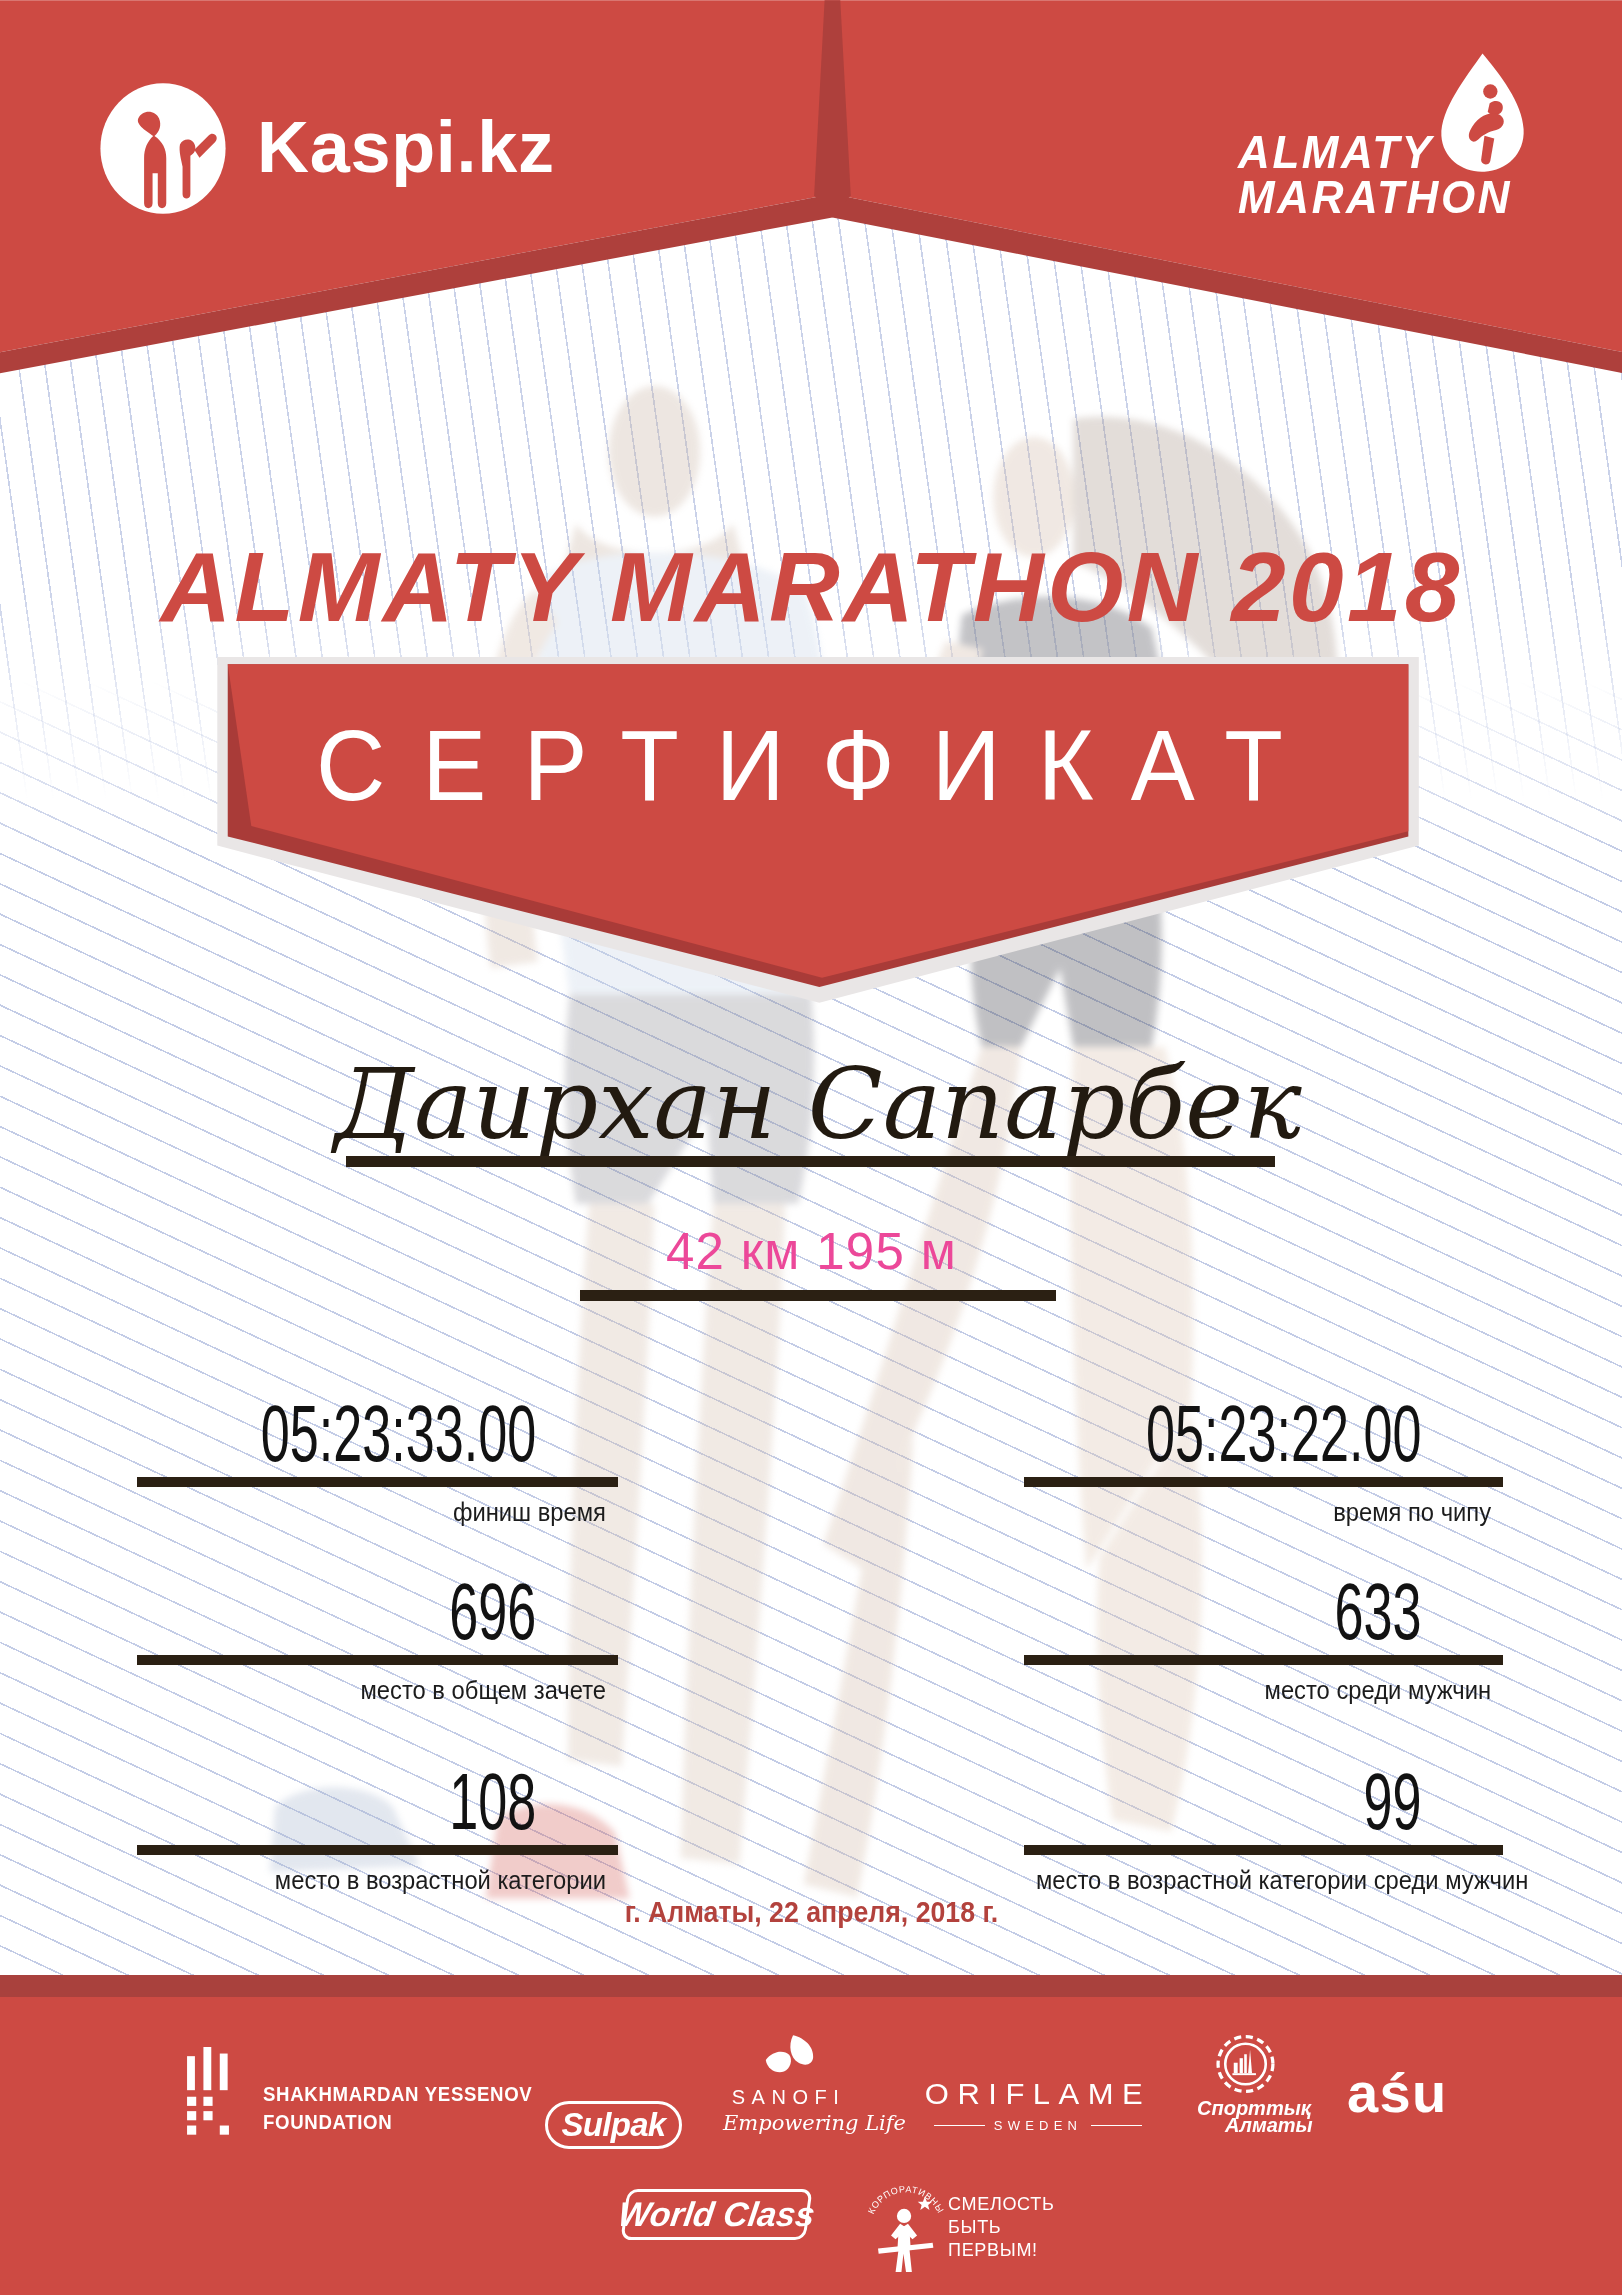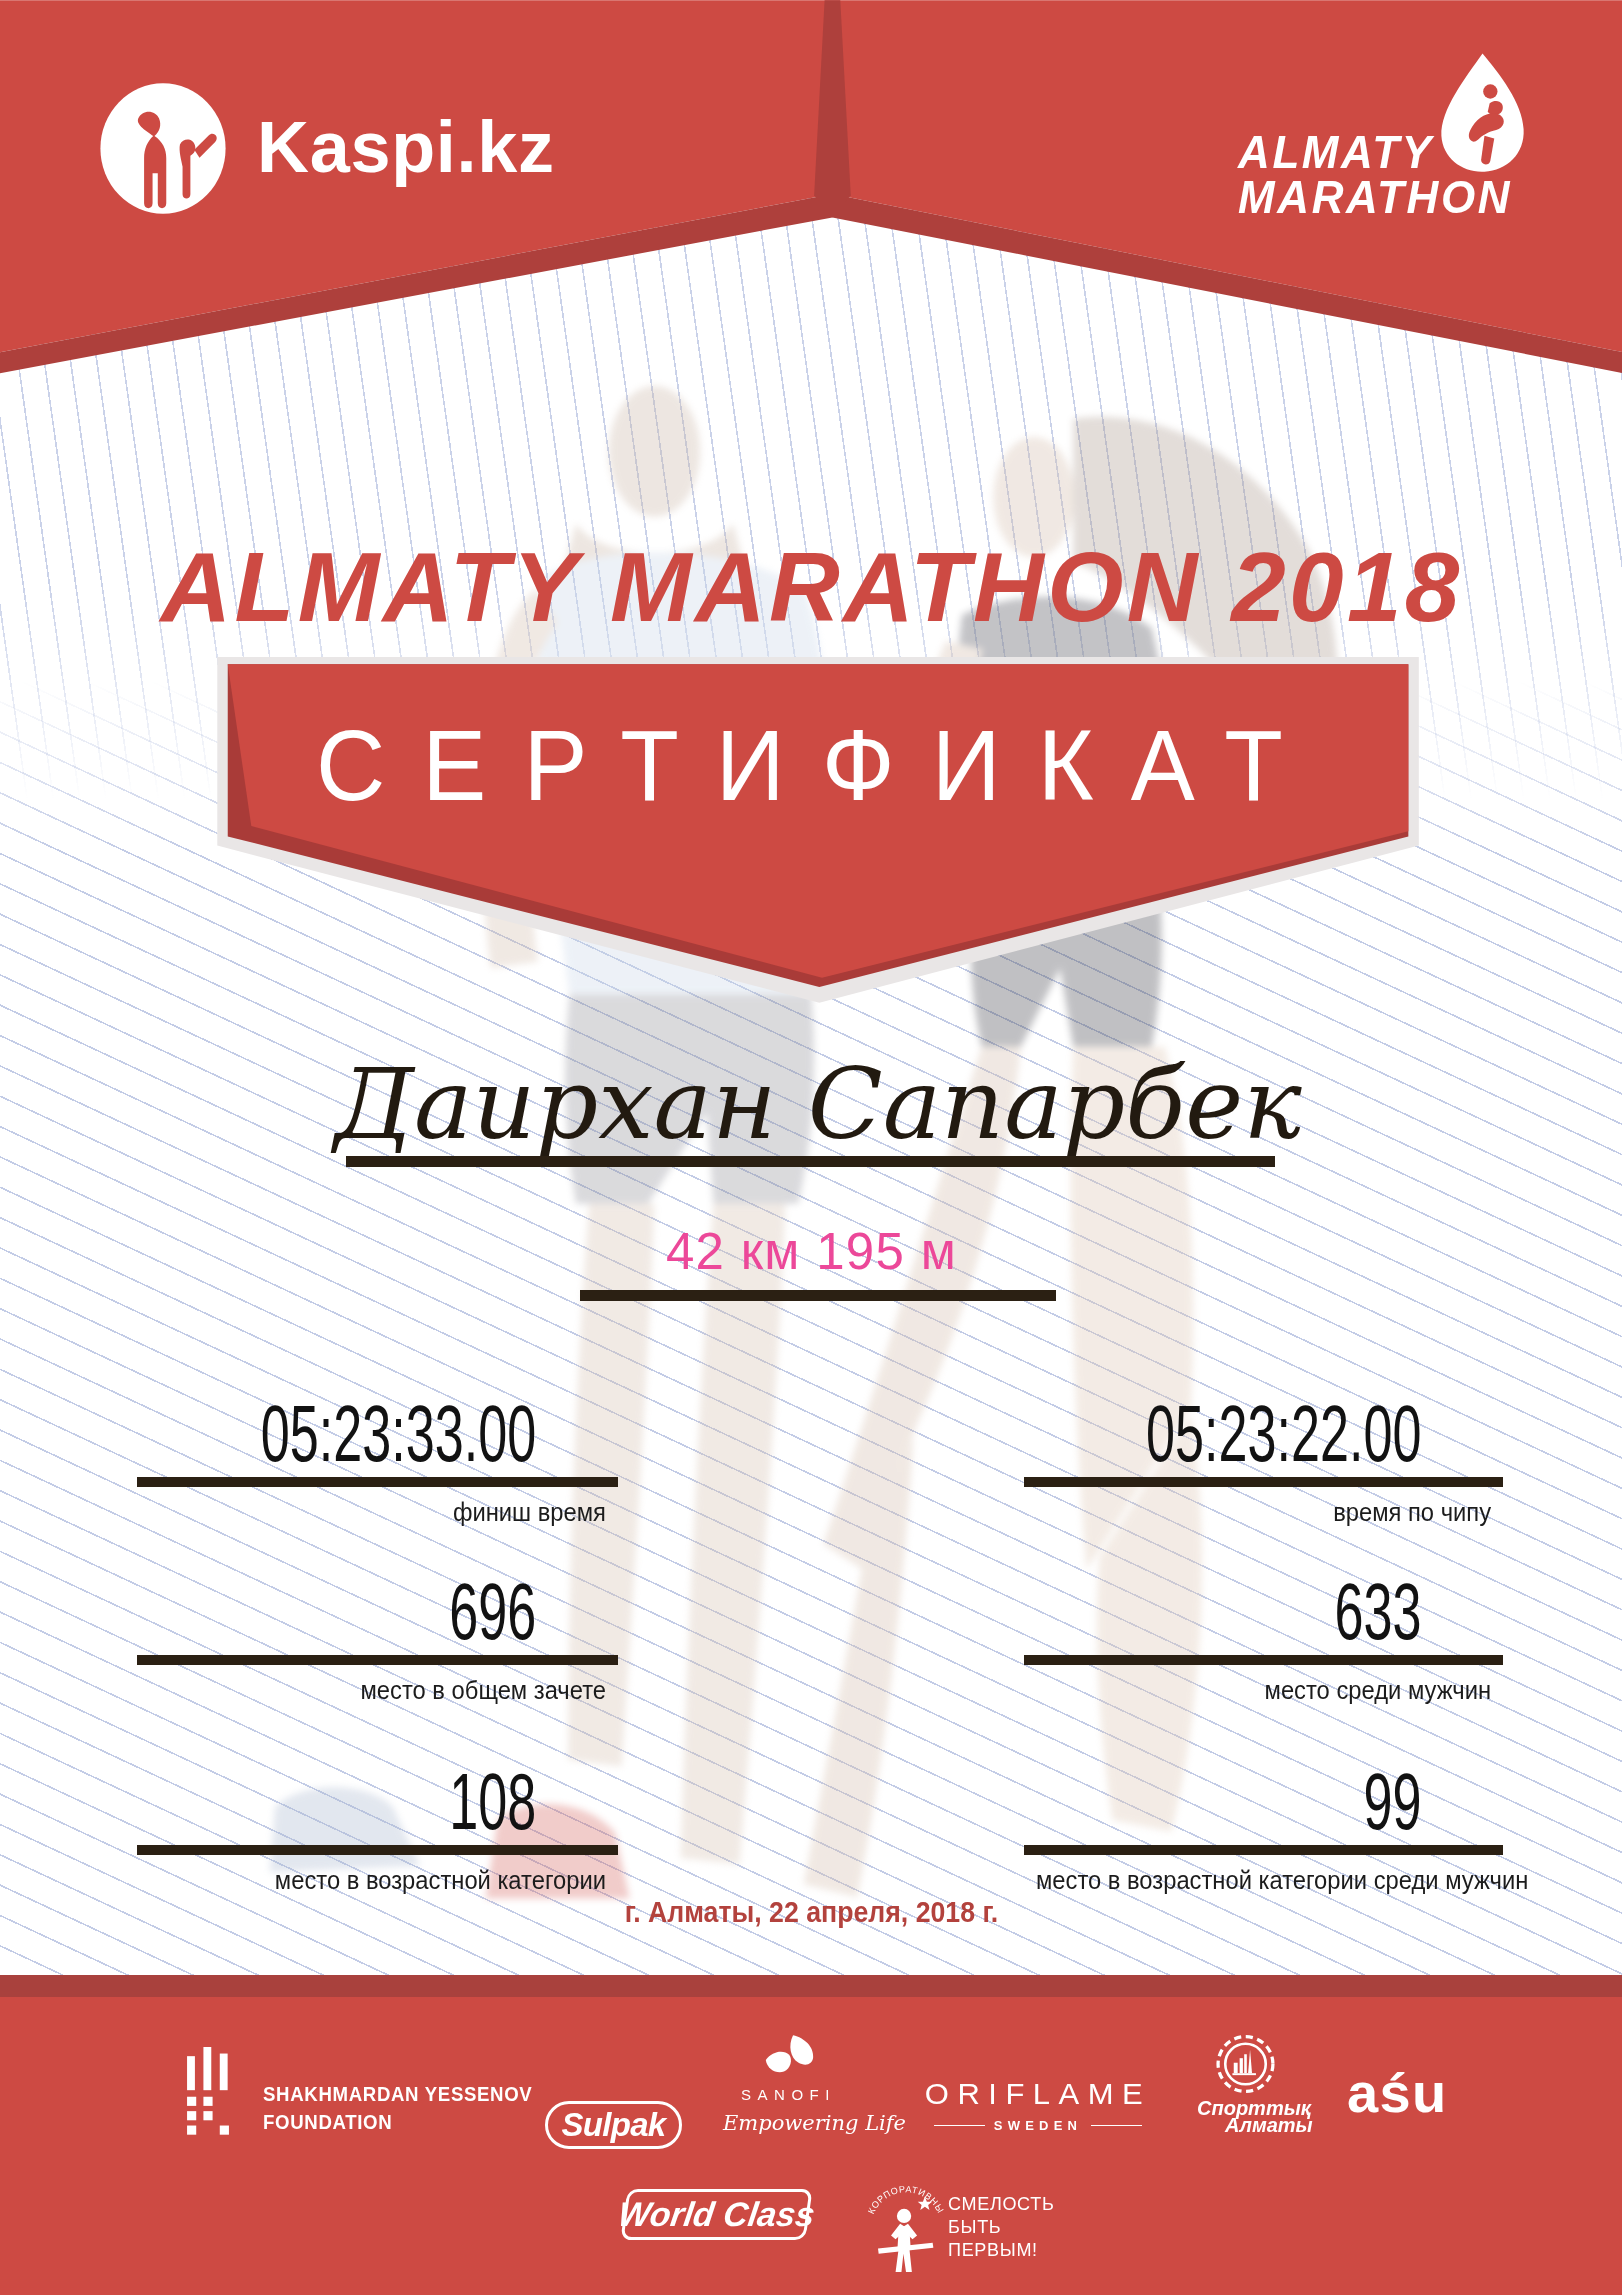--- a/index.html
+++ b/index.html
@@ -78,21 +78,21 @@
   
   .footer-dark{ position:absolute; left:0; top:1975px; width:1623px; height:22px; background:#a9413d; z-index:3; }
   .footer-red { position:absolute; left:0; top:1997px; width:1623px; height:298px; background:#cd4a43; z-index:3; }
   .sponsor{ position:absolute; z-index:6; color:#fff; }
   .yessenov-icon{ left:187px; top:2047px; }
   .yessenov-text{ left:263px; top:2081px; font-size:19.6px; font-weight:bold; letter-spacing:0.7px; line-height:27.5px; transform:scaleX(.95); transform-origin:left;}
   .sulpak{ left:545px; top:2078px; width:137px; height:48px; border:3.9px solid #fff; border-radius:25px;
            display:flex; align-items:center; justify-content:center; box-sizing:border-box;
            font-size:33px; font-weight:bold; font-style:italic; letter-spacing:-0.7px;}
   .sanofi-icon{ left:759px; top:2034px; }
-  .sanofi-name{ left:723px; top:2086px; width:131px; text-align:center; font-size:15px; letter-spacing:6.5px; }
+  .sanofi-name{ left:723px; top:2086px; width:131px; text-align:center; font-size:20px; letter-spacing:6.5px; }
   .sanofi-tag { left:723px; top:2111px; width:131px; text-align:center; font-size:21px; font-style:italic; font-family:"DejaVu Serif", serif; white-space:nowrap;}
   .oriflame-name{ left:907px; top:2077px; width:262px; text-align:center; font-size:31px; font-weight:400; letter-spacing:8.5px; transform:scaleY(.95);}
   .oriflame-sub{ left:907px; top:2118px; width:262px; display:flex; align-items:center; justify-content:center; gap:9.2px; }
   .oriflame-sub .ln{ width:51px; height:1.3px; background:#fff; }
   .oriflame-sub .tx{ font-size:13px; letter-spacing:5.2px; }
   .sportalmaty-icon{ left:1214px; top:2034px; }
   .sportalmaty-t1{ left:1197px; top:2097px; width:98px; font-size:20px; font-weight:bold; font-style:italic; white-space:nowrap;}
   .sportalmaty-t2{ left:1225px; top:2114px; width:98px; font-size:20px; font-weight:bold; font-style:italic; white-space:nowrap;}
   .asu{ left:1347px; top:2060px; font-size:56px; font-weight:bold; letter-spacing:1.3px; }
   .worldclass{ left:624px; top:2189px; width:185px; height:51px; border:3.3px solid #fff; border-radius:10.5px;
@@ -238,21 +238,21 @@
   </div>
 
   <svg class="sponsor sanofi-icon" style="position:absolute;" width="59" height="48" viewBox="0 0 90 74">
     <path d="M52,2 C70,6 84,20 83,36 C82,48 70,50 60,44 C48,37 44,18 52,2 Z" fill="#fff"></path>
     <path d="M10,40 C20,26 38,24 46,32 C52,39 48,54 38,58 C26,62 12,54 10,40 Z" fill="#fff"></path>
   </svg>
   <div class="sponsor sanofi-name" style="position:absolute;">SANOFI</div>
   <div class="sponsor sanofi-tag" style="position:absolute;">Empowering Life</div>
 
   <div class="sponsor oriflame-name" style="position:absolute;">ORIFLAME</div>
-  <div class="sponsor oriflame-sub" style="position:absolute;font-weight:bold;">
+  <div class="sponsor oriflame-sub" style="position:absolute;">
     <div class="ln"></div>
     <div class="tx">SWEDEN</div>
     <div class="ln"></div>
   </div>
 
   <svg class="sponsor sportalmaty-icon" style="position:absolute;" width="63" height="64" viewBox="0 0 96 98">
     <circle cx="48" cy="46" r="42" fill="none" stroke="#fff" stroke-width="5" stroke-dasharray="11 7"></circle>
     <circle cx="48" cy="46" r="31" fill="none" stroke="#fff" stroke-width="4"></circle>
     <rect x="30" y="44" width="6" height="16" fill="#fff"></rect>
     <rect x="39" y="37" width="5" height="23" fill="#fff"></rect>

